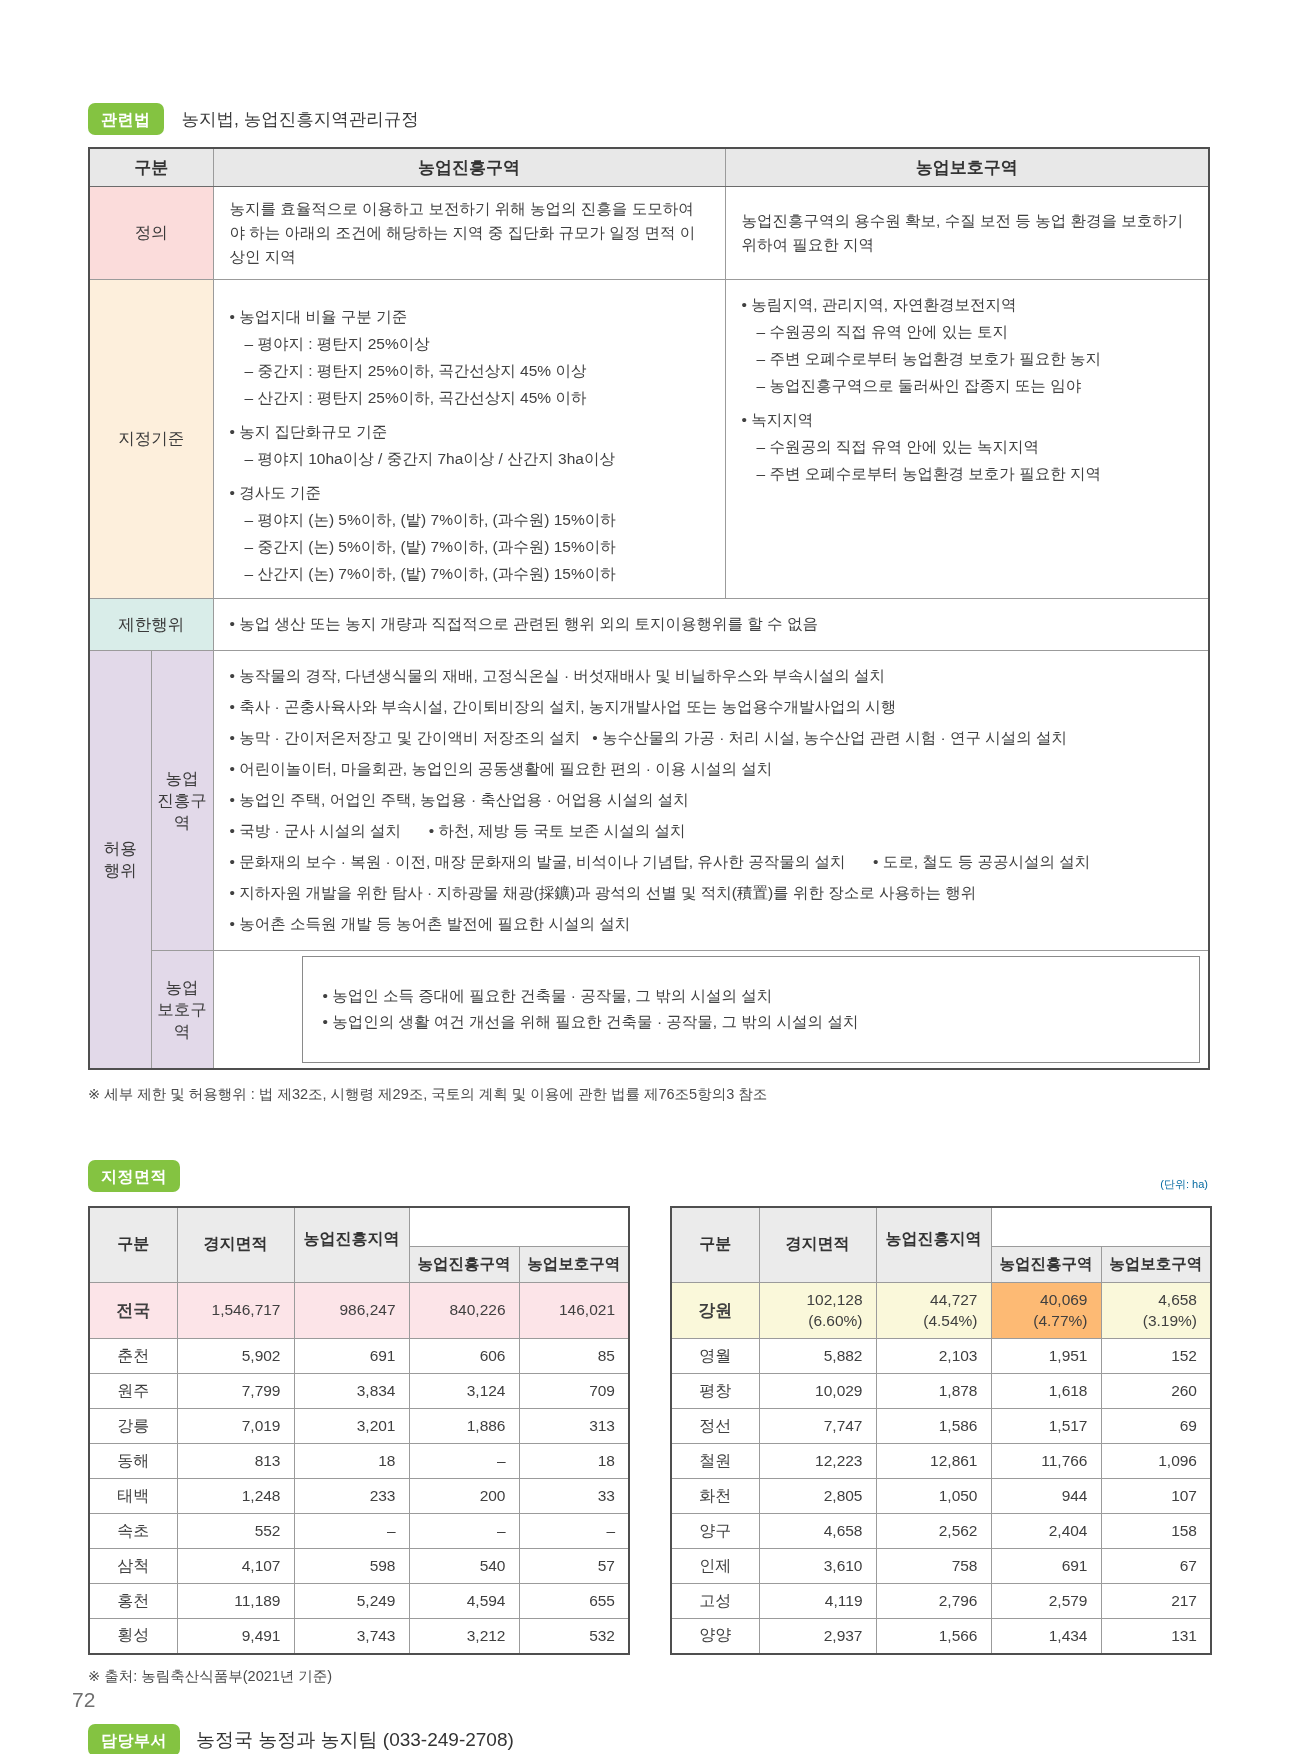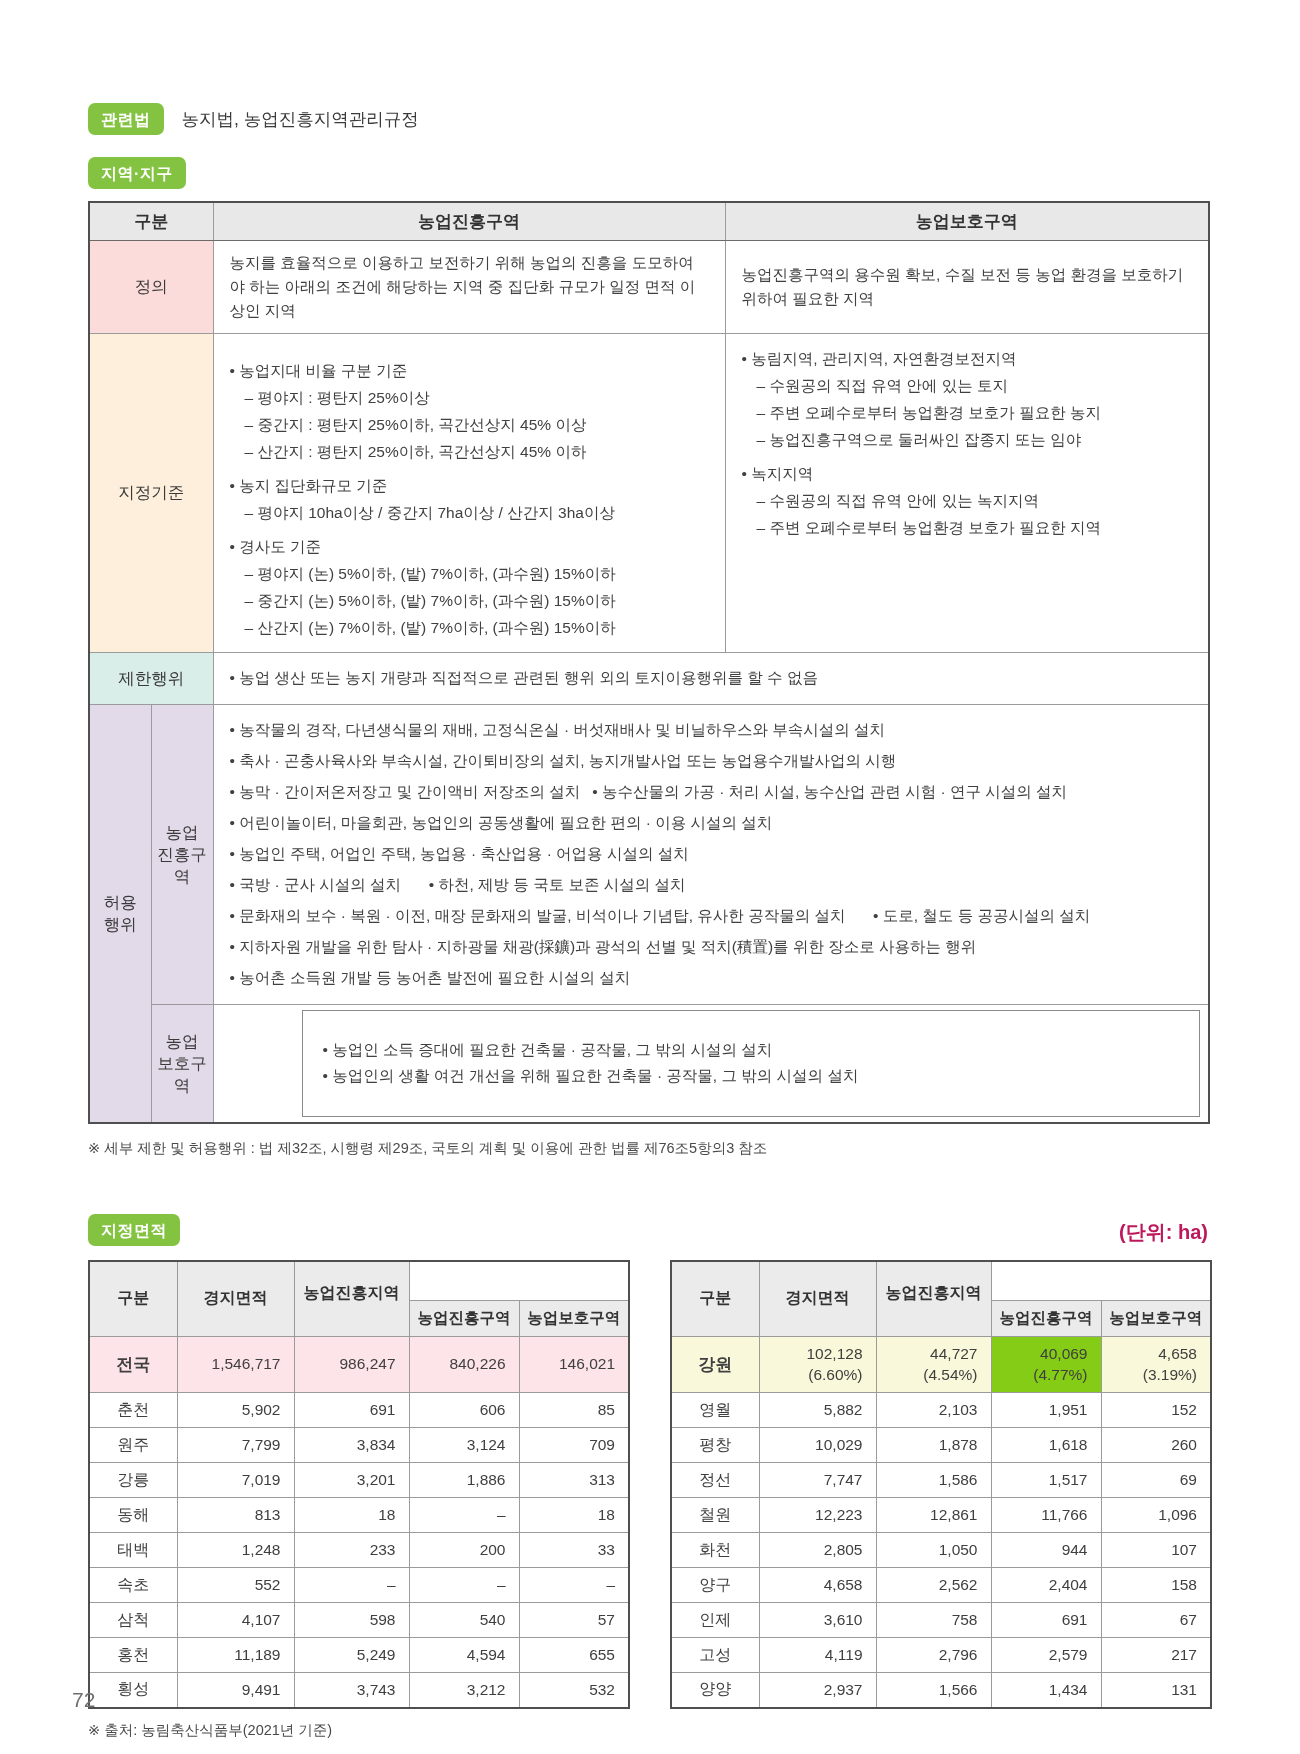--- a/index.html
+++ b/index.html
@@ -45,21 +45,21 @@
   .grouped .ln.gap { margin-top:7px; }
   .allowed-list .ln { padding:3.5px 0; }
   .inner-box {
     border:1px solid #8a8a8a; margin:5px 8px 5px 88px; padding:26px 20px;
     font-size:15.5px; line-height:1.7; color:#404040;
   }
   .footnote { font-size:14.5px; color:#4a4a4a; margin-top:15px; }
 
   
   .area-head { margin-top:56px; display:flex; justify-content:space-between; align-items:flex-end; }
-  .unit-label { font-size:20px; color:#be185d;font-weight:bold; }
+  .unit-label { font-size:11px; color:#0369a1; }
   .tables-row { display:flex; gap:40px; margin-top:14px; }
   .atable { width:540px; border:2px solid #4f4f4f; table-layout:fixed; }
   .atable td { border:1px solid #9b9b9b; font-size:15.5px; color:#3f3f3f; }
   .atable .hcell {
     background:#ebebeb; font-weight:bold; font-size:16px; text-align:center; color:#333;
   }
   .atable .spacer { background:#ffffff; height:40px; border-top:2px solid #4f4f4f; }
   .atable .subhead td.hcell { height:36px; font-size:15.5px; }
   .atable .total-row td { height:56px; }
   .atable .total-row .rlab { font-weight:bold; font-size:17px; text-align:center; }
@@ -76,23 +76,20 @@
 </head>
 <body>
 
 <div class="content">
 
   <div class="row-flex law-row">
     <span class="badge">관련법</span>
     <span class="law-text">농지법, 농업진흥지역관리규정</span>
   </div>
 
-  <div class="zone-badge-row">
-    <span class="badge">지역·지구</span>
-  </div>
 
   <table class="mtable">
     <colgroup>
         <col style="width:62px">
         <col style="width:62px">
         <col style="width:512px">
         <col style="width:484px">
       </colgroup>
     <tbody>
         <tr class="mhead">
@@ -286,21 +283,21 @@
         <td class="hcell">농업보호구역</td>
       </tr>
       </tbody>
         <tbody>
           <tr class="total-row">
             <td class="rlab" style="background: rgb(250, 248, 218);">강원</td>
             <td class="num" style="background: rgb(250, 248, 218);">102,128
 (6.60%)</td>
             <td class="num" style="background: rgb(250, 248, 218);">44,727
 (4.54%)</td>
-            <td class="num" style="background: #84cc16;">40,069
+            <td class="num" style="background: #fdba74;">40,069
 (4.77%)</td>
             <td class="num" style="background: rgb(250, 248, 218);">4,658
 (3.19%)</td>
           </tr>
           <tr class="datarow">
             <td class="rlab">영월</td>
             <td class="num">5,882</td>
             <td class="num">2,103</td>
             <td class="num">1,951</td>
             <td class="num">152</td>

